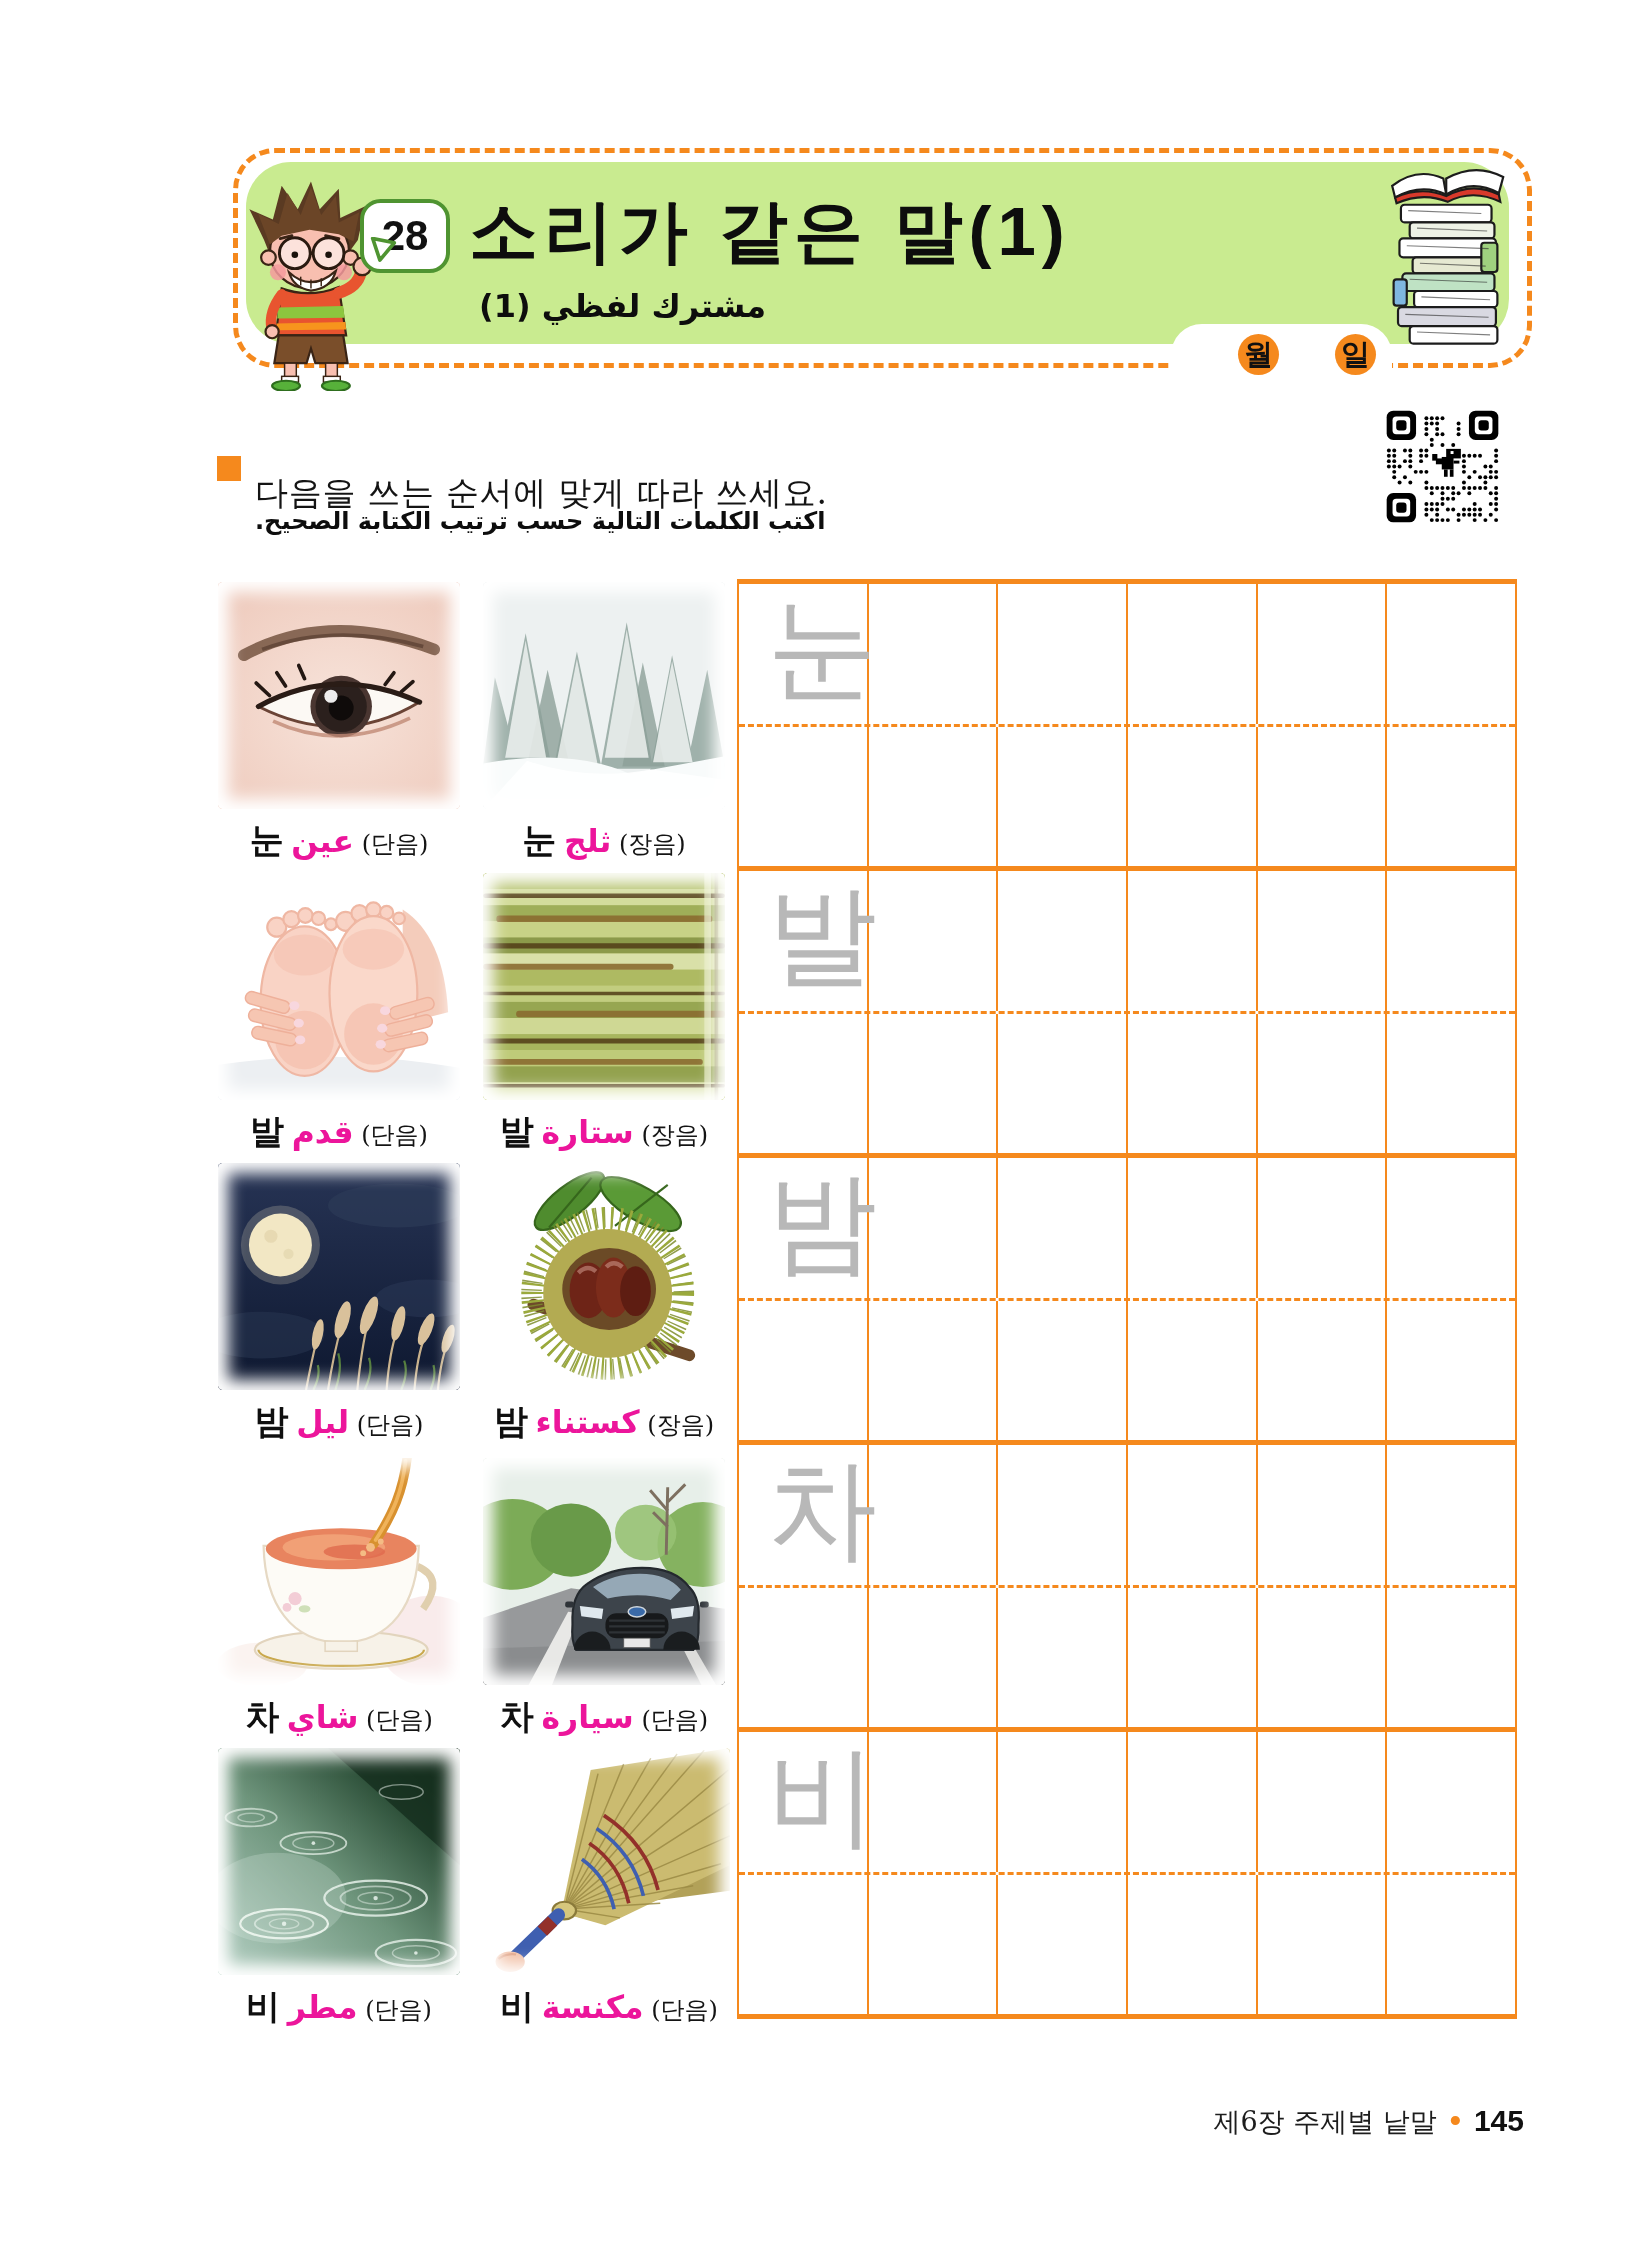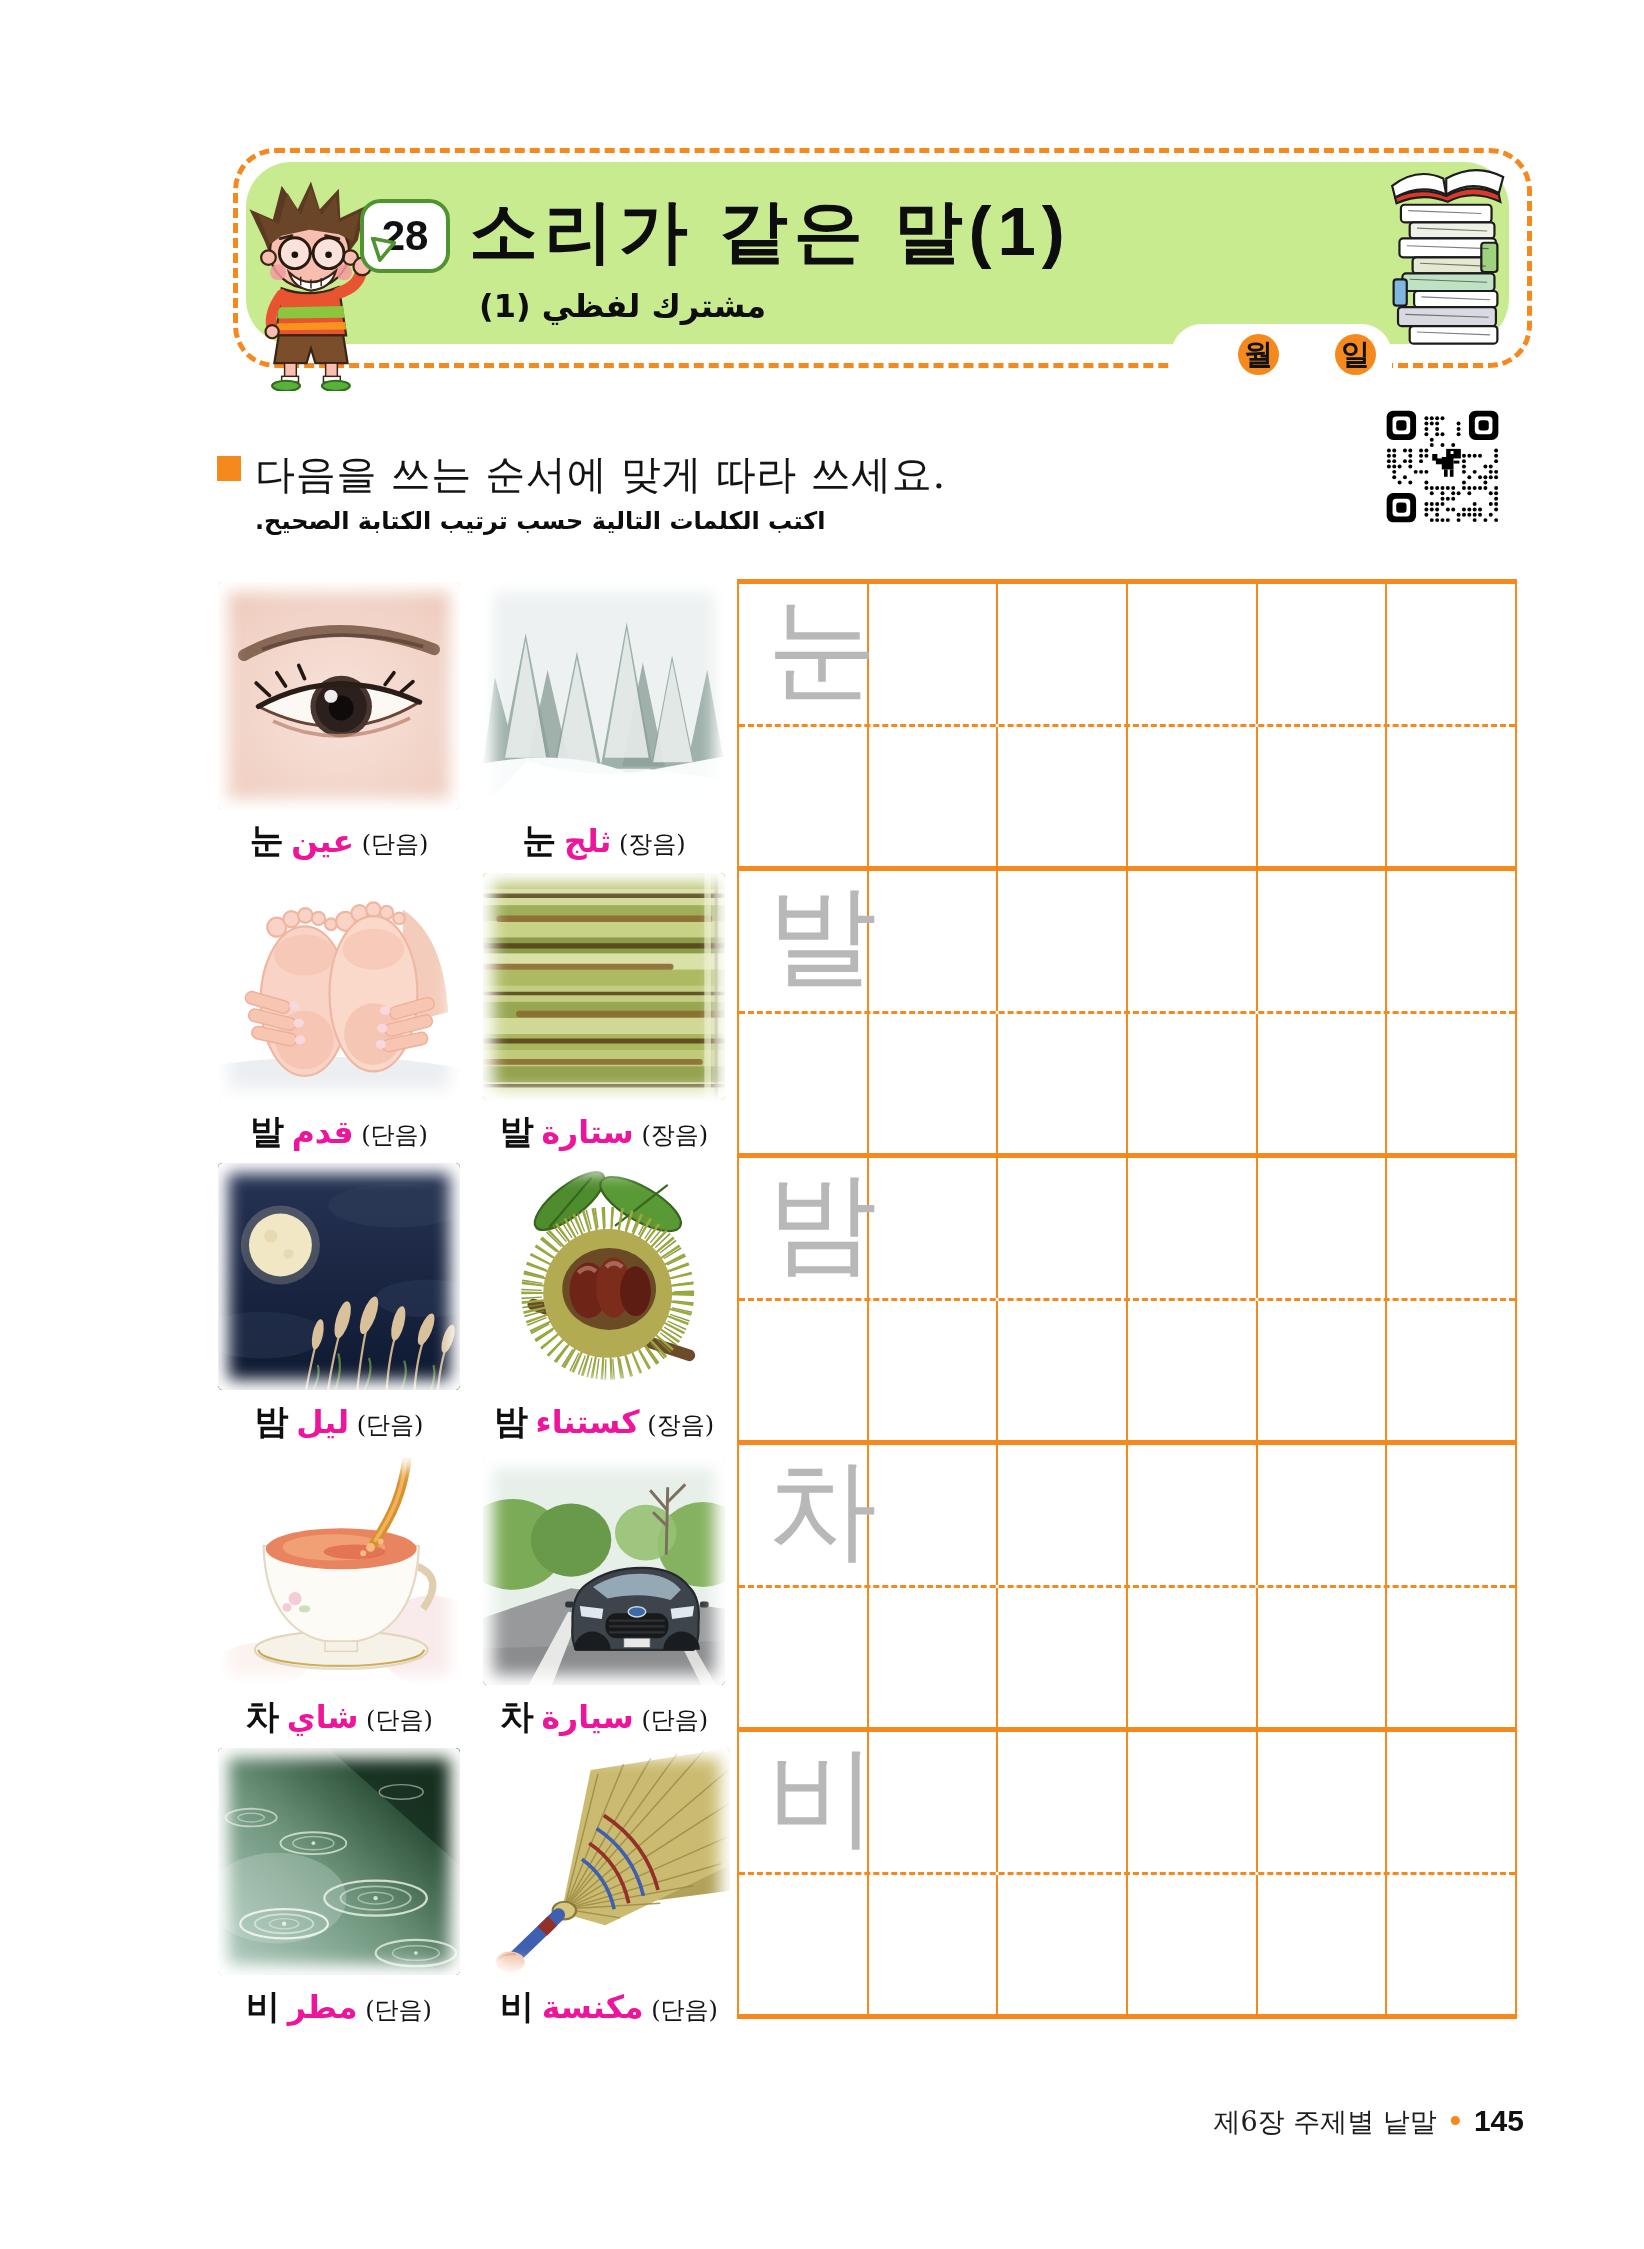--- a/index.html
+++ b/index.html
@@ -13,21 +13,21 @@
   .white-notch{left:1171px;top:324px;width:221px;height:81px;background:#fff;border-radius:31px 31px 0 0;}
   .date-circle{width:41px;height:41px;border-radius:50%;background:#F5891D;display:flex;align-items:center;justify-content:center;
                font-size:29px;font-weight:bold;color:#111;font-family:"DejaVu Serif","Liberation Serif",serif;}
   .bubble{left:360px;top:178px;width:82px;height:66px;background:#fff;border:4.4px solid #4F9431;border-radius:20.5px;
           display:flex;align-items:center;justify-content:center;font-size:42px;font-weight:bold;color:#111;margin-top:21px;}
   .title-ko{left:469px;top:186px;width:733px;font-size:69px;font-weight:bold;letter-spacing:5.9px;color:#0d0d0d;white-space:nowrap;}
   .subtitle-ar{left:471px;top:287px;font-size:32px;font-weight:bold;color:#0d0d0d;font-family:"DejaVu Sans",sans-serif;margin-left:8px;}
 
   
   .bullet-sq{left:217px;top:456px;width:24px;height:25px;background:#F5891D;}
-  .instr-ko{left:255px;top:447px;font-size:40px;font-family:"DejaVu Serif","Liberation Serif",serif;color:#141414;letter-spacing:0.7px;}
+  .instr-ko{left:255px;top:471px;font-size:33px;font-family:"DejaVu Serif","Liberation Serif",serif;color:#141414;letter-spacing:0.7px;}
   .instr-ar{left:255px;top:507px;font-size:24px;font-weight:bold;color:#0d0d0d;font-family:"DejaVu Sans",sans-serif;}
 
   .qr-box{left:1383px;top:407px;width:119px;height:119px;background:#fff;}
 
   
   .pair-row{left:218px;width:507px;height:274px;display:flex;justify-content:space-between;}
   .fig{width:242px;position:relative;}
   .photo{position:relative;width:242px;height:227px;border-radius:4.4px;overflow:hidden;background:#fff;}
   .photo svg{display:block;}
   .photo::after{content:'';position:absolute;inset:0;box-shadow:inset 0 0 16px 10.3px #ffffff;border-radius:4.4px;pointer-events:none;}

